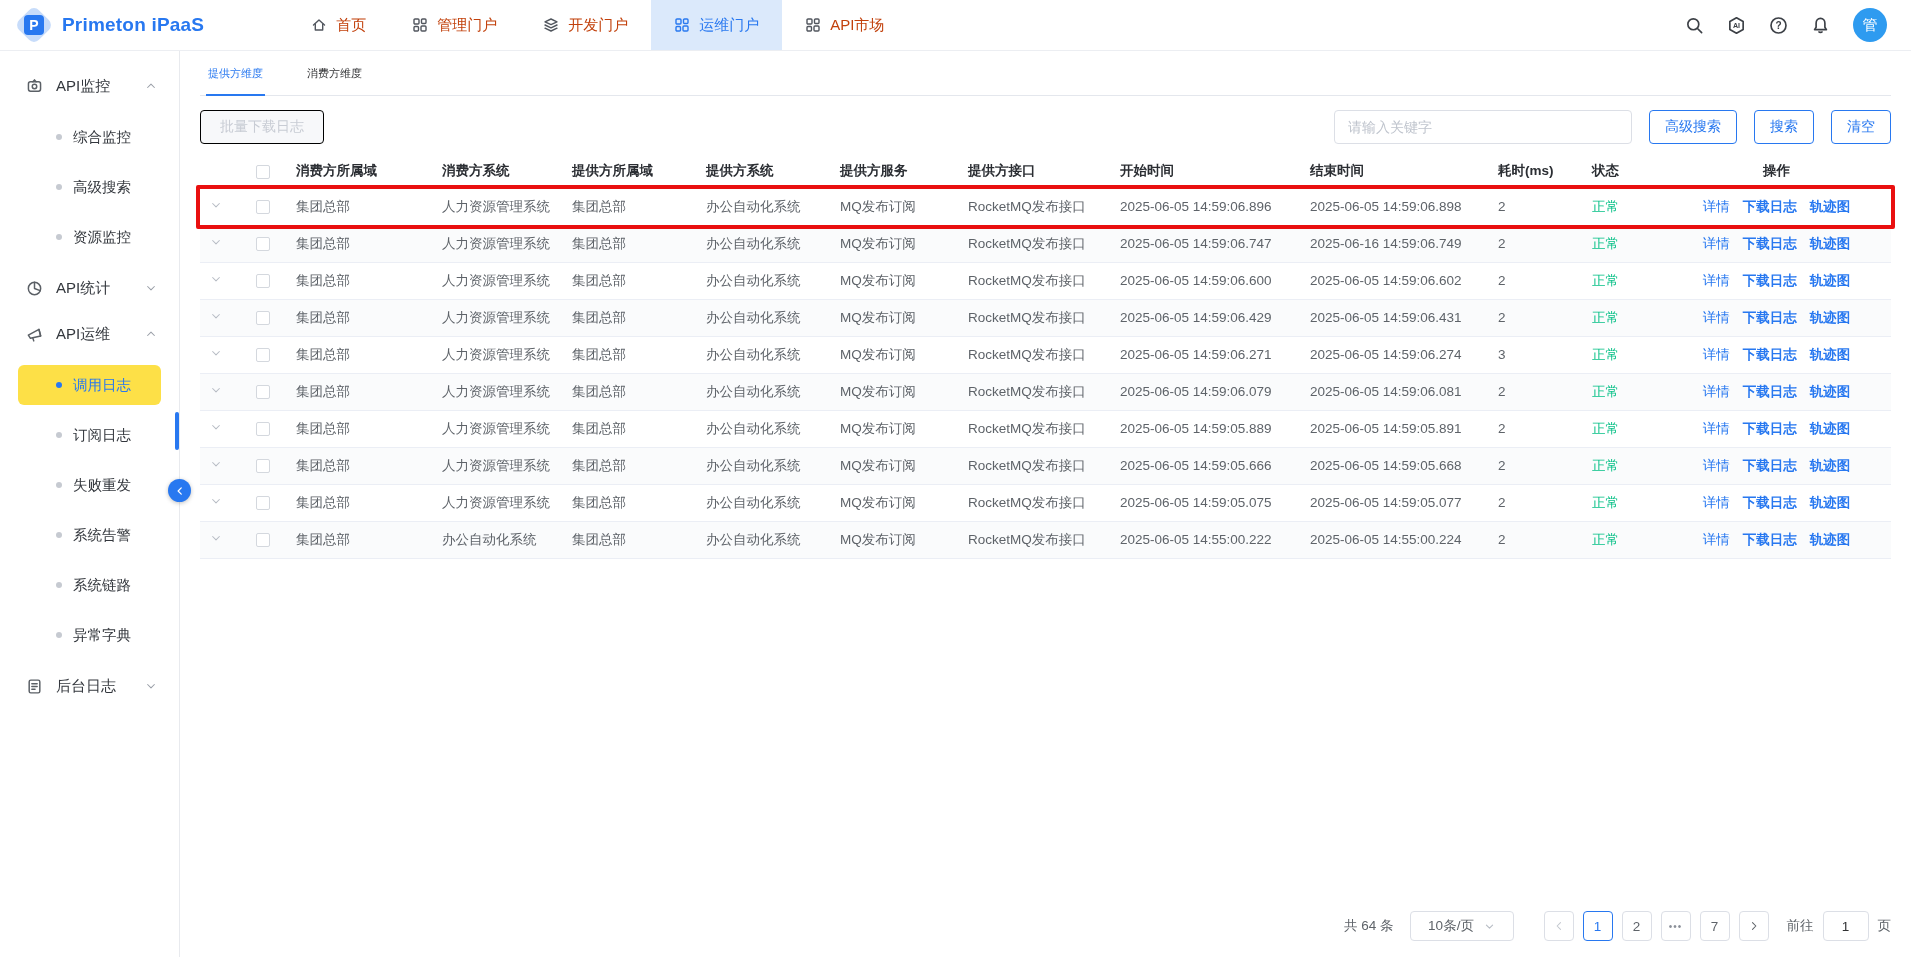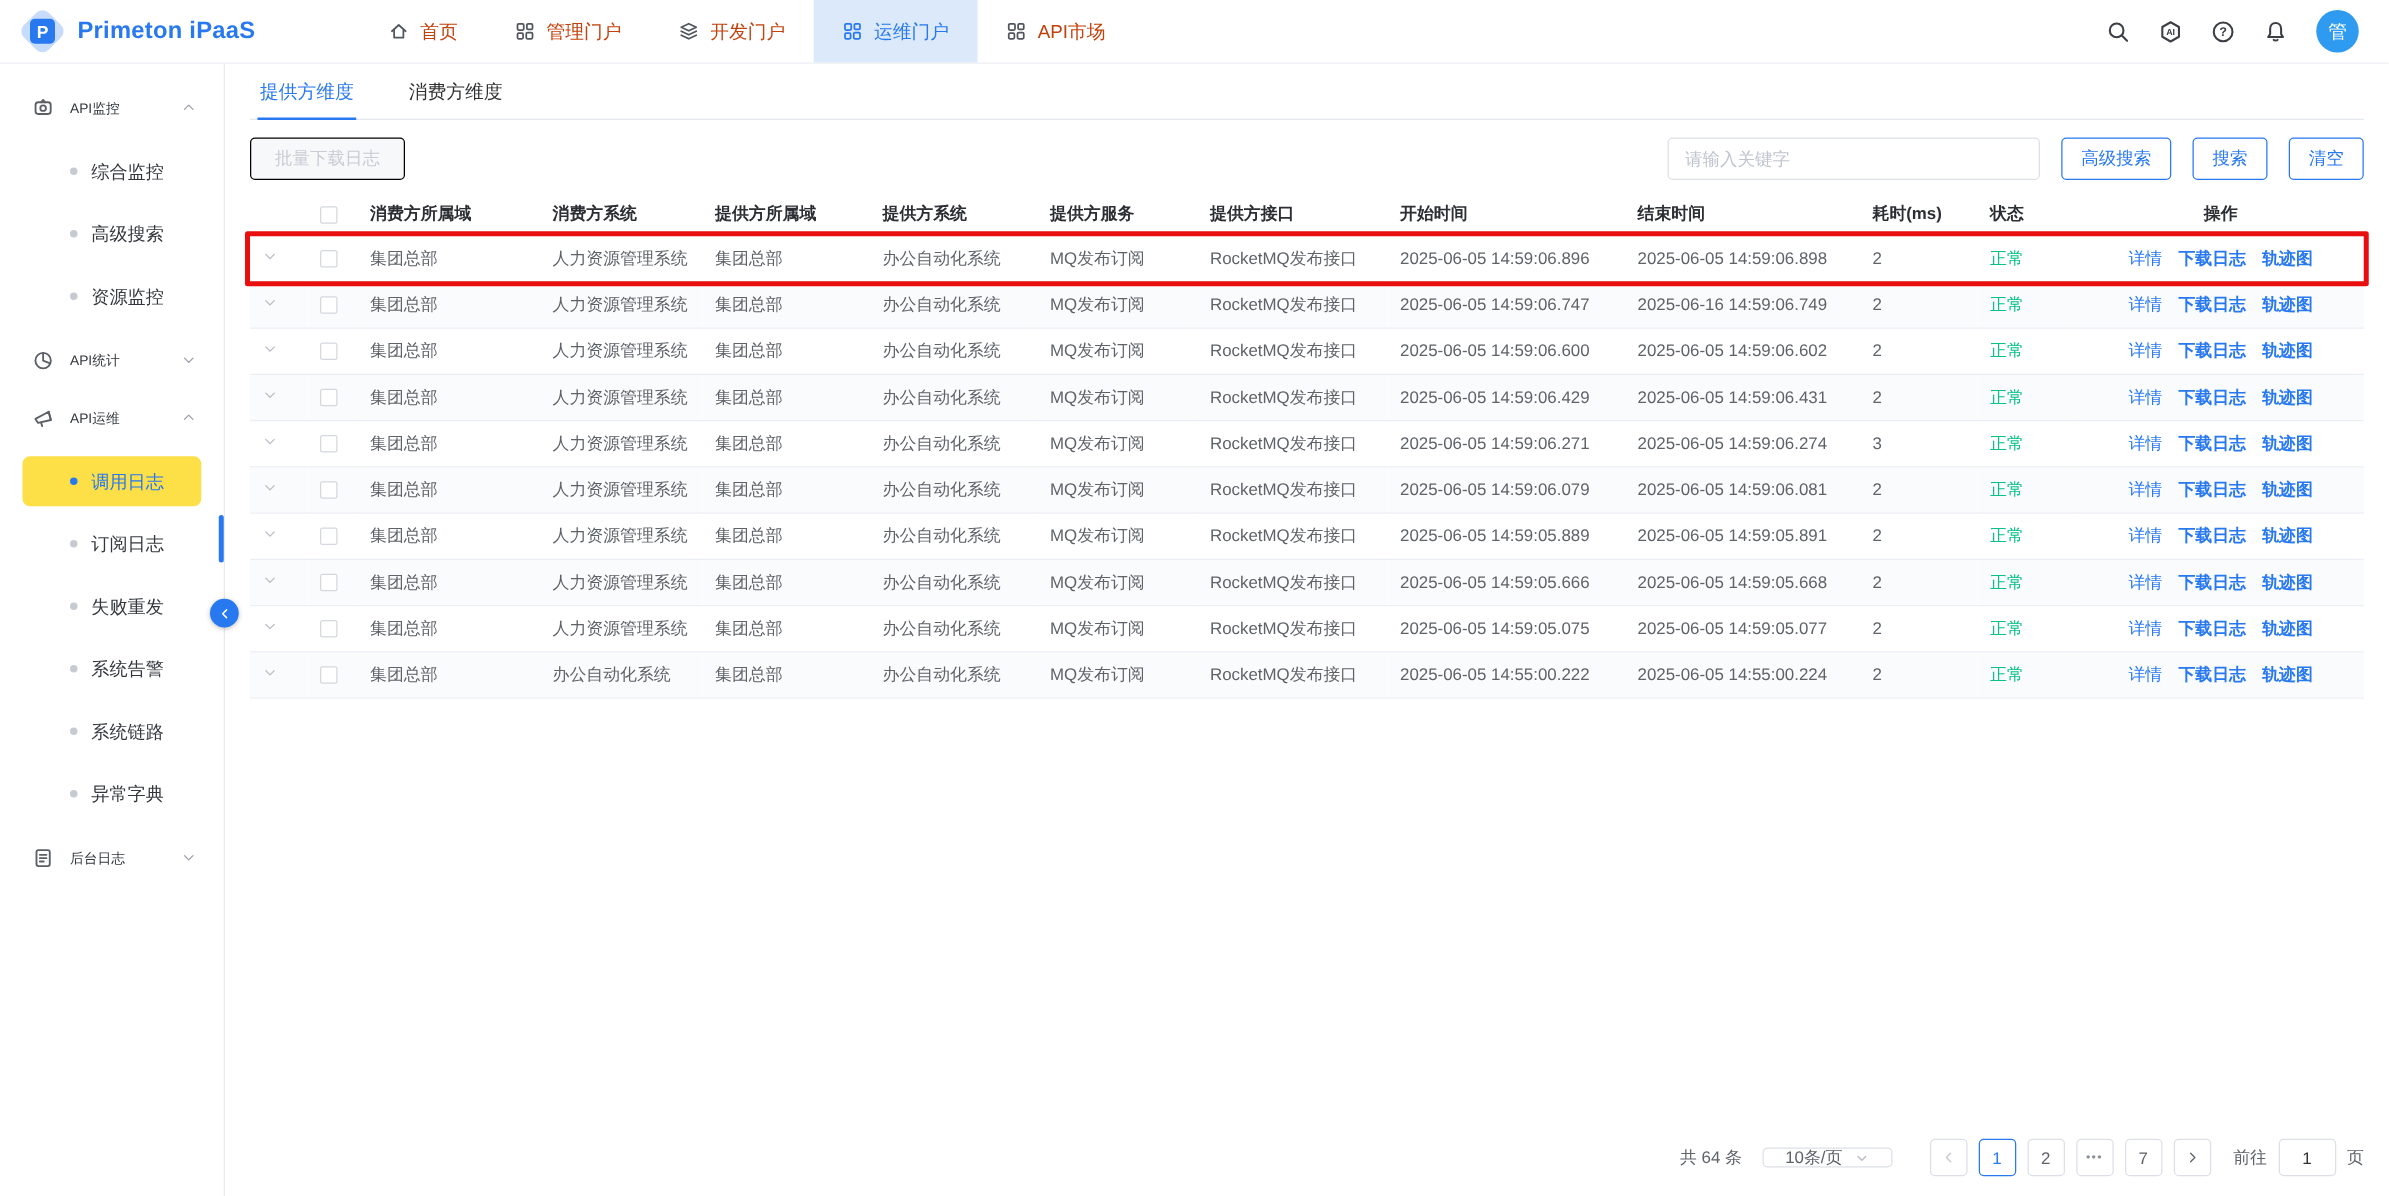--- a/index.html
+++ b/index.html
@@ -24,37 +24,37 @@
   .top-actions { margin-left:auto; display:flex; align-items:center; gap:23px; padding-right:24px; }
   .tool-btn { display:flex; align-items:center; justify-content:center; color:#3c4046; cursor:pointer; }
   .avatar { width:34px; height:34px; border-radius:50%; background:#2e9bf0; color:#fff; font-size:15px;
             display:flex; align-items:center; justify-content:center; cursor:pointer; }
 
   
   .shell { display:flex; height:906px; position:relative; }
   .sidebar { width:180px; flex:none; background:#fff; border-right:1px solid #e8eaee;
              padding-top:10px; position:relative; }
   .menu-item { height:42px; margin:4px 8px; padding:0 14px 0 18px; display:flex; align-items:center;
-               border-radius:6px; font-size:11px; color:#33373d; cursor:pointer; }
+               border-radius:6px; font-size:15px; color:#33373d; cursor:pointer; }
   .menu-item .m-icon { display:flex; color:#5b6066; margin-right:13px; }
   .menu-item .chev { margin-left:auto; color:#9a9fa8; display:flex; }
   .sub-item { height:40px; margin:10px 18px; padding-left:38px; display:flex; align-items:center;
               border-radius:6px; font-size:14.5px; color:#33373d; cursor:pointer; }
   .sub-item .bullet { width:6px; height:6px; border-radius:50%; background:#c6cad1; margin-right:11px; flex:none; }
   .sub-item.active { background:#fde047; color:#2878f0; }
   .sub-item.active .bullet { background:#2878f0; }
   .active-bar { position:absolute; right:0; top:361px; width:4px; height:38px; background:#2878f0; border-radius:2px; }
   .collapse-fab { position:absolute; left:168px; top:428px; width:23px; height:23px; border-radius:50%;
                   background:#2878f0; color:#fff; display:flex; align-items:center; justify-content:center;
                   font-size:12px; cursor:pointer; z-index:6; box-shadow:0 1px 4px rgba(0,0,0,.25); }
 
   
   .content { flex:1; display:flex; flex-direction:column; padding:0 20px; position:relative; background:#fff; }
   .tabbar { height:45px; border-bottom:1px solid #e4e7ed; display:flex; gap:44px; padding:0 8px; flex:none; }
-  .tab { display:flex; align-items:center; font-size:15px; color:#303133; position:relative; cursor:pointer;justify-content:flex-end; }
+  .tab { display:flex; align-items:center; font-size:11px; color:#303133; position:relative; cursor:pointer;justify-content:flex-end; }
   .tab.active { color:#2878f0; }
   .tab.active::after { content:''; position:absolute; bottom:-1px; left:-2px; right:-2px; height:2px; background:#2878f0; }
 
   .toolbar { display:flex; align-items:center; justify-content:space-between; margin:14px 0 11px; flex:none; }
   .btn { height:34px; border-radius:4px; font-size:14px; cursor:pointer; font-family:inherit; }
   .btn.disabled { background:#f7f8fa; border:1px solid #000000; color:#c8ccd4; padding:0 19px; cursor:not-allowed; }
   .toolbar-right { display:flex; align-items:center; }
   .search-input { width:298px; height:34px; border:1px solid #dcdfe6; border-radius:4px; padding:0 13px;
                   font-size:14px; color:#303133; outline:none; font-family:inherit; }
   .search-input::placeholder { color:#bfc4cd; }
@@ -74,21 +74,21 @@
   .status-ok { color:#0ac188; }
   .op-link { color:#2878f0; text-decoration:none; cursor:pointer; }
   .op-link + .op-link { margin-left:13px;font-weight:bold; }
   .hl-box { position:absolute; left:-4px; right:-4px; top:30px; height:44px;
             border:4px solid #e90f0f; border-radius:2px; pointer-events:none; }
 
   
   .pagination { margin-top:auto; margin-bottom:16px; display:flex; align-items:center;
                 justify-content:flex-end; font-size:13.5px; color:#5e6369; flex:none; }
   .pg-total { margin-right:16px; }
-  .page-select { width:104px; height:16px; border:1px solid #dcdfe6; border-radius:4px; background:#fff;
+  .page-select { width:104px; height:30px; border:1px solid #dcdfe6; border-radius:4px; background:#fff;
                  display:flex; align-items:center; justify-content:center; gap:10px; cursor:pointer; color:#5e6369; }
   .page-select .chev { color:#b7bcc4; display:flex; }
   .pg-group { display:flex; align-items:center; gap:9px; margin-left:30px; }
   .page-btn { min-width:30px; height:30px; border:1px solid #dcdfe6; border-radius:4px; background:#fff;
               display:flex; align-items:center; justify-content:center; color:#5e6369; cursor:pointer; }
   .page-btn.active { border-color:#2878f0; color:#2878f0; }
   .page-btn.disabled { color:#c3c7cе; color:#c3c7ce; cursor:not-allowed; }
   .page-btn.ellipsis { border:1px solid #dcdfe6; letter-spacing:1px; font-size:10px; color:#8a8f98; }
   .pg-goto { margin-left:18px; margin-right:9px; }
   .goto-input { width:46px; height:30px; border:1px solid #dcdfe6; border-radius:4px; text-align:center;

